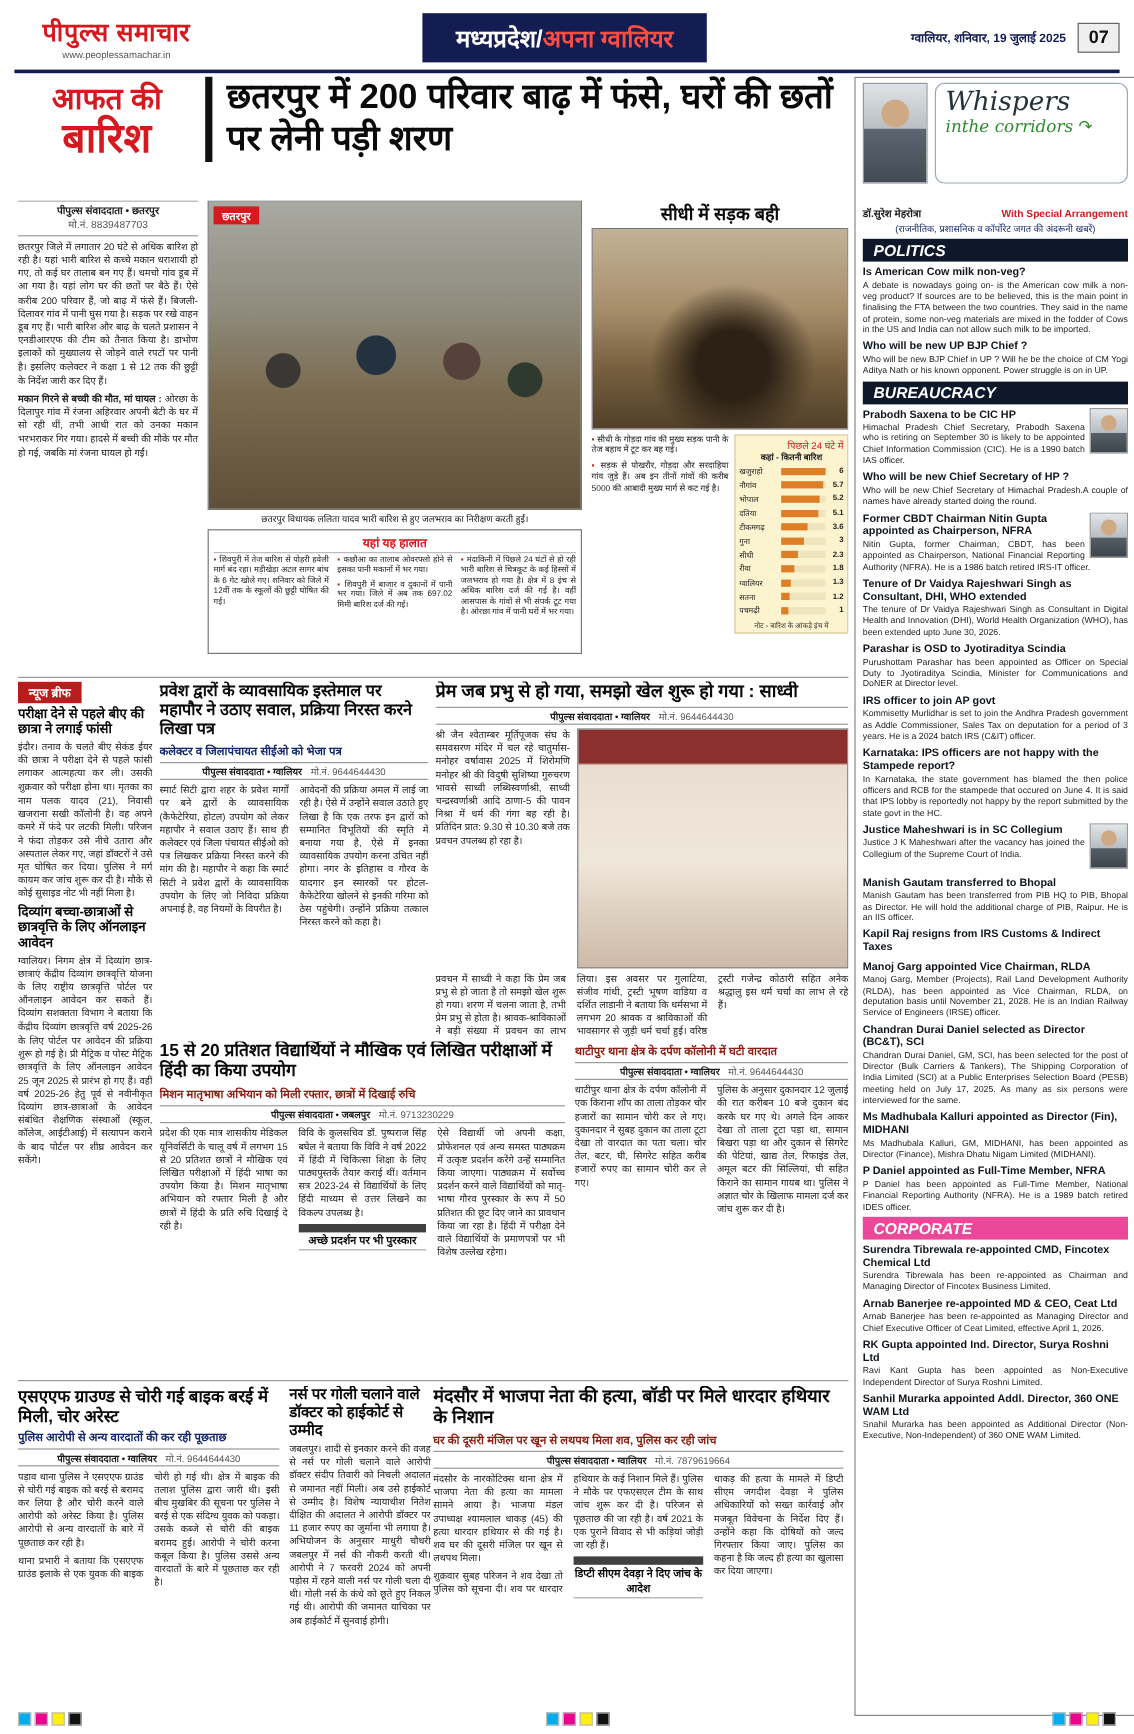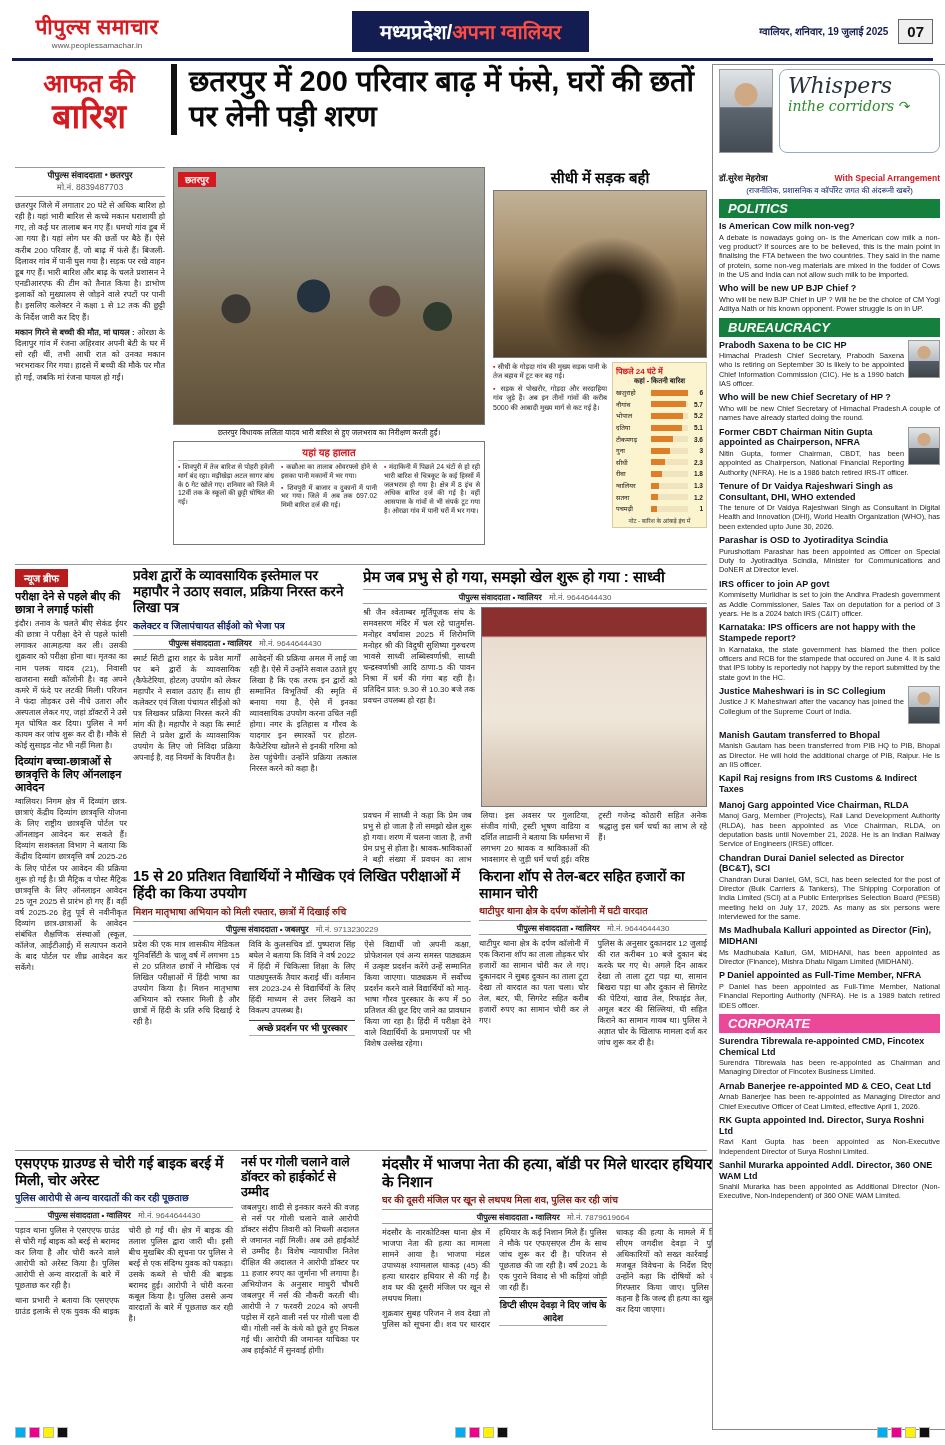--- a/index.html
+++ b/index.html
@@ -59,21 +59,21 @@
   .blt::before { content:"▪ "; color:#b3261e; }
 
   .lead-col-right { width:214px; flex:none; }
   .photo2-headline { text-align:center; font-weight:bold; font-size:15px; margin:0 0 3px; color:#0a0a0a; }
   .photo-road { height:166px;
      background: radial-gradient(ellipse at 55% 68%, #2c2115 18%, rgba(0,0,0,0) 42%),
                  linear-gradient(180deg,#c2b296 0%, #a78e6b 40%, #77603f 70%, #52402a 100%); }
   .right-lower { display:flex; gap:5px; margin-top:4px; }
   .road-bullets { width:114px; font-size:7px; line-height:1.35; text-align:justify; }
   .rain-chart { flex:1; background:#fcf3cf; border:1px solid #d8c9a0; padding:2px 3px; }
-  .rain-title1 { color:#d6191f; font-weight:bold; text-align:left; font-size:8px; }
+  .rain-title1 { color:#d6191f; font-weight:normal; text-align:right; font-size:8px; }
   .rain-title2 { font-weight:bold; text-align:center; font-size:7px; margin-bottom:2px; }
   .rain-row { display:flex; align-items:center; gap:2px; height:11.6px; font-size:6.5px; }
   .rain-name { width:33px; white-space:nowrap; overflow:hidden; }
   .rain-bar { flex:1; height:6px; background:#efe4bd; position:relative; }
   .rain-fill { display:block; height:100%; background:#de7f28; }
   .rain-val { width:13px; text-align:right; font-weight:bold; }
   .rain-note { text-align:center; font-size:6px; color:#333; margin-top:2px; }
 
   .divider { border-top:1px solid #999; margin-top:5px; }
 
@@ -95,21 +95,21 @@
   .subhead.navy { color:#14286e; }
   .byline-box { border-top:1px solid #999; border-bottom:1px solid #999; text-align:center;
                 font-size:8px; padding:1px 0; margin:3px 0; }
   .byline-box .rep { font-weight:bold; }
   .byline-box .ph { color:#555; margin-left:5px; }
   .body-copy { font-size:8px; line-height:1.38; text-align:justify; }
   .body-copy p { margin:0 0 4px; }
   .body-2col { column-count:2; column-gap:9px; }
   .body-3col { column-count:3; column-gap:9px; }
   .inset-head { font-weight:bold; text-align:center; font-size:9px; color:#0a0a0a;
-                border-top:1px solid #404040; border-bottom:1px solid #aaa; padding:1px 0; margin:3px 0; }
+                border-top:7px solid #404040; border-bottom:1px solid #aaa; padding:1px 0; margin:3px 0; }
   .brief-label { display:inline-block; background:#b91c1c; color:#fff; font-weight:bold;
                  font-size:10px; padding:2px 9px; margin-bottom:3px; }
   .art-photo-row { display:flex; gap:6px; }
   .art-photo-row .txt { width:112px; flex:none; }
   .photo-ceremony { flex:1; height:198px; border:1px solid #777;
      background: linear-gradient(180deg,#8c2f2f 0%, #8c2f2f 14%, #e9ddd0 15%, #efe7da 55%, #cdb9a8 100%); }
 
   
   .sidebar { position:absolute; left:712px; top:64px; width:221px; height:1356px;
              border:1px solid #888; background:#fff; padding:4px 6px; overflow:hidden; }
@@ -118,21 +118,21 @@
      background: radial-gradient(circle at 50% 30%, #cfa884 11px, transparent 12px),
                  linear-gradient(180deg,#dfe3e6 0%, #b9bfc4 45%, #5d6670 46%, #434b54 100%); }
   .wh-titlebox { flex:1; border:1px solid #9ab; border-radius:8px; padding:5px 8px 2px; }
   .wh-t1 { font-family:"DejaVu Serif", serif; font-style:italic; font-size:22px; color:#26323a; line-height:1; }
   .wh-t2 { font-family:"DejaVu Serif", serif; font-style:italic; font-size:14px; color:#2e8b2e; }
   .wh-arrow { color:#2e8b2e; font-size:14px; }
   .wh-meta { display:flex; justify-content:space-between; align-items:baseline; margin-top:19px; }
   .wh-name { font-weight:bold; font-size:8.5px; }
   .wh-arr { color:#d6191f; font-weight:bold; font-size:8.5px; }
   .wh-tagline { text-align:center; font-size:7.8px; color:#14286e; margin:2px 0 3px; }
-  .sb-banner { background:#15803d; color:#fff; font-weight:bold; font-style:italic;
+  .sb-banner { background:#0f172a; color:#fff; font-weight:bold; font-style:italic;
                font-size:13px; padding:2px 9px; margin:4px 0 3px; }
   .sb-banner.blue { background:#ec4899; }
   .sb-item { margin-bottom:4px; overflow:hidden; }
   .sb-title { font-weight:bold; font-size:9px; color:#10151c; line-height:1.18; margin-bottom:1px; }
   .sb-body { font-size:7.3px; line-height:1.28; text-align:justify; color:#222; }
   .sb-photo { float:right; width:30px; height:36px; margin:0 0 2px 4px; border:1px solid #999;
      background: radial-gradient(circle at 50% 32%, #cfa884 6px, transparent 7px),
                  linear-gradient(180deg,#e3e6e8 0%, #b6bcc1 55%, #555e66 56%, #3d444c 100%); }
 
   
@@ -347,21 +347,20 @@
         </div>
         <div class="body-copy body-3col">
           <p>प्रदेश की एक मात्र शासकीय मेडिकल यूनिवर्सिटी के चालू वर्ष में लगभग 15 से 20 प्रतिशत छात्रों ने मौखिक एवं लिखित परीक्षाओं में हिंदी भाषा का उपयोग किया है। मिशन मातृभाषा अभियान को रफ्तार मिली है और छात्रों में हिंदी के प्रति रुचि दिखाई दे रही है।</p>
           <p>विवि के कुलसचिव डॉ. पुष्पराज सिंह बघेल ने बताया कि विवि ने वर्ष 2022 में हिंदी में चिकित्सा शिक्षा के लिए पाठ्यपुस्तकें तैयार कराई थीं। वर्तमान सत्र 2023-24 से विद्यार्थियों के लिए हिंदी माध्यम से उत्तर लिखने का विकल्प उपलब्ध है।</p>
           <div class="inset-head">अच्छे प्रदर्शन पर भी पुरस्कार</div>
           <p>ऐसे विद्यार्थी जो अपनी कक्षा, प्रोफेशनल एवं अन्य समस्त पाठ्यक्रम में उत्कृष्ट प्रदर्शन करेंगे उन्हें सम्मानित किया जाएगा। पाठ्यक्रम में सर्वोच्च प्रदर्शन करने वाले विद्यार्थियों को मातृ-भाषा गौरव पुरस्कार के रूप में 50 प्रतिशत की छूट दिए जाने का प्रावधान किया जा रहा है। हिंदी में परीक्षा देने वाले विद्यार्थियों के प्रमाणपत्रों पर भी विशेष उल्लेख रहेगा।</p>
         </div>
       </div>
 
       <div class="art" style="left:464px; top:300px; width:228px; height:278px;">
-        <div class="art-headline h-kirana">किराना शॉप से तेल-बटर सहित हजारों का सामान चोरी</div>
         <div class="subhead red">थाटीपुर थाना क्षेत्र के दर्पण कॉलोनी में घटी वारदात</div>
         <div class="byline-box">
           <span class="rep">पीपुल्स संवाददाता • ग्वालियर</span>
           <span class="ph">मो.नं. 9644644430</span>
         </div>
         <div class="body-copy body-2col">
           <p>थाटीपुर थाना क्षेत्र के दर्पण कॉलोनी में एक किराना शॉप का ताला तोड़कर चोर हजारों का सामान चोरी कर ले गए। दुकानदार ने सुबह दुकान का ताला टूटा देखा तो वारदात का पता चला। चोर तेल, बटर, घी, सिगरेट सहित करीब हजारों रुपए का सामान चोरी कर ले गए।</p>
           <p>पुलिस के अनुसार दुकानदार 12 जुलाई की रात करीबन 10 बजे दुकान बंद करके घर गए थे। अगले दिन आकर देखा तो ताला टूटा पड़ा था, सामान बिखरा पड़ा था और दुकान से सिगरेट की पेटियां, खाद्य तेल, रिफाइंड तेल, अमूल बटर की सिल्लियां, घी सहित किराने का सामान गायब था। पुलिस ने अज्ञात चोर के खिलाफ मामला दर्ज कर जांच शुरू कर दी है।</p>
         </div>
       </div>
@@ -382,21 +381,21 @@
         </div>
       </div>
 
       <div class="art" style="left:226px; top:4px; width:118px; height:268px;">
         <div class="art-headline h-nurse">नर्स पर गोली चलाने वाले डॉक्टर को हाईकोर्ट से उम्मीद</div>
         <div class="body-copy">
           <p>जबलपुर। शादी से इनकार करने की वजह से नर्स पर गोली चलाने वाले आरोपी डॉक्टर संदीप तिवारी को निचली अदालत से जमानत नहीं मिली। अब उसे हाईकोर्ट से उम्मीद है। विशेष न्यायाधीश नितेश दीक्षित की अदालत ने आरोपी डॉक्टर पर 11 हजार रुपए का जुर्माना भी लगाया है। अभियोजन के अनुसार माधुरी चौधरी जबलपुर में नर्स की नौकरी करती थी। आरोपी ने 7 फरवरी 2024 को अपनी पड़ोस में रहने वाली नर्स पर गोली चला दी थी। गोली नर्स के कंधे को छूते हुए निकल गई थी। आरोपी की जमानत याचिका पर अब हाईकोर्ट में सुनवाई होगी।</p>
         </div>
       </div>
 
-      <div class="art" style="left:367px; top:4px; width:342px; height:268px;">
+      <div class="art" style="left:346px; top:4px; width:342px; height:268px;">
         <div class="art-headline h-mandsaur">मंदसौर में भाजपा नेता की हत्या, बॉडी पर मिले धारदार हथियार के निशान</div>
         <div class="subhead red">घर की दूसरी मंजिल पर खून से लथपथ मिला शव, पुलिस कर रही जांच</div>
         <div class="byline-box">
           <span class="rep">पीपुल्स संवाददाता • ग्वालियर</span>
           <span class="ph">मो.नं. 7879619664</span>
         </div>
         <div class="body-copy body-3col">
           <p>मंदसौर के नारकोटिक्स थाना क्षेत्र में भाजपा नेता की हत्या का मामला सामने आया है। भाजपा मंडल उपाध्यक्ष श्यामलाल धाकड़ (45) की हत्या धारदार हथियार से की गई है। शव घर की दूसरी मंजिल पर खून से लथपथ मिला।</p>
           <p>शुक्रवार सुबह परिजन ने शव देखा तो पुलिस को सूचना दी। शव पर धारदार हथियार के कई निशान मिले हैं। पुलिस ने मौके पर एफएसएल टीम के साथ जांच शुरू कर दी है। परिजन से पूछताछ की जा रही है। वर्ष 2021 के एक पुराने विवाद से भी कड़ियां जोड़ी जा रही हैं।</p>
           <div class="inset-head">डिप्टी सीएम देवड़ा ने दिए जांच के आदेश</div>

